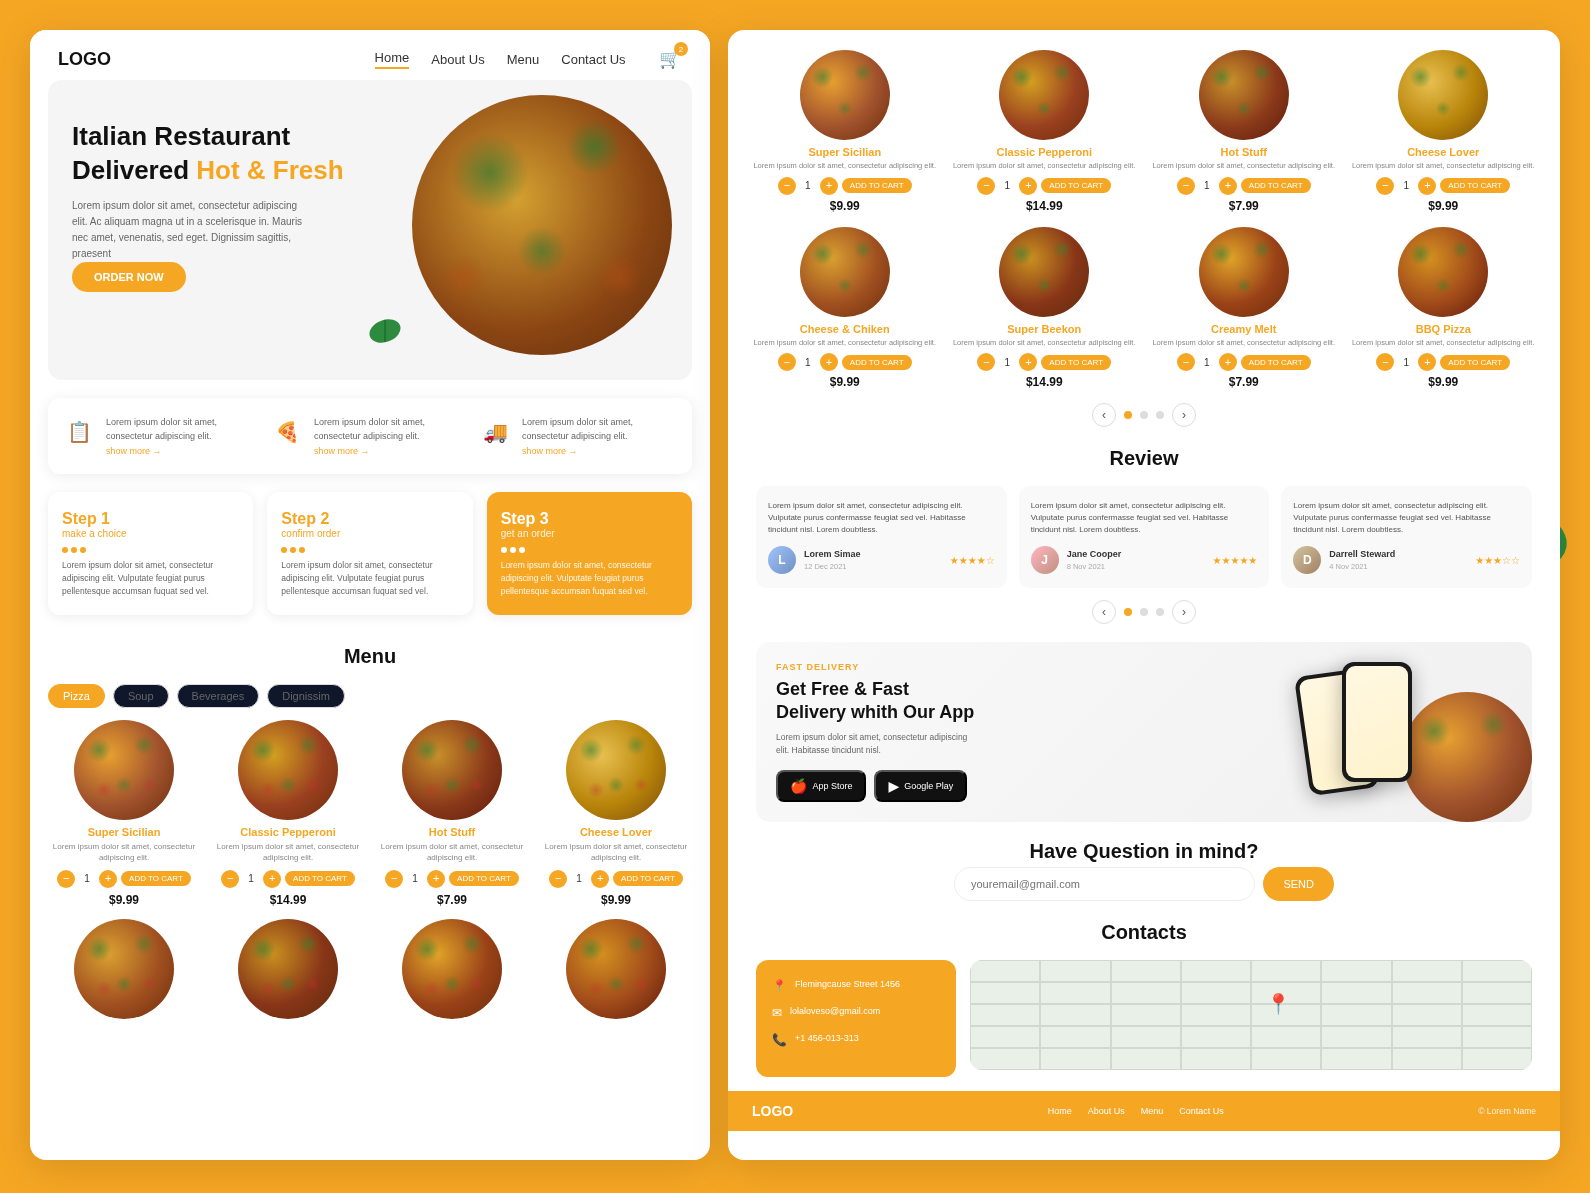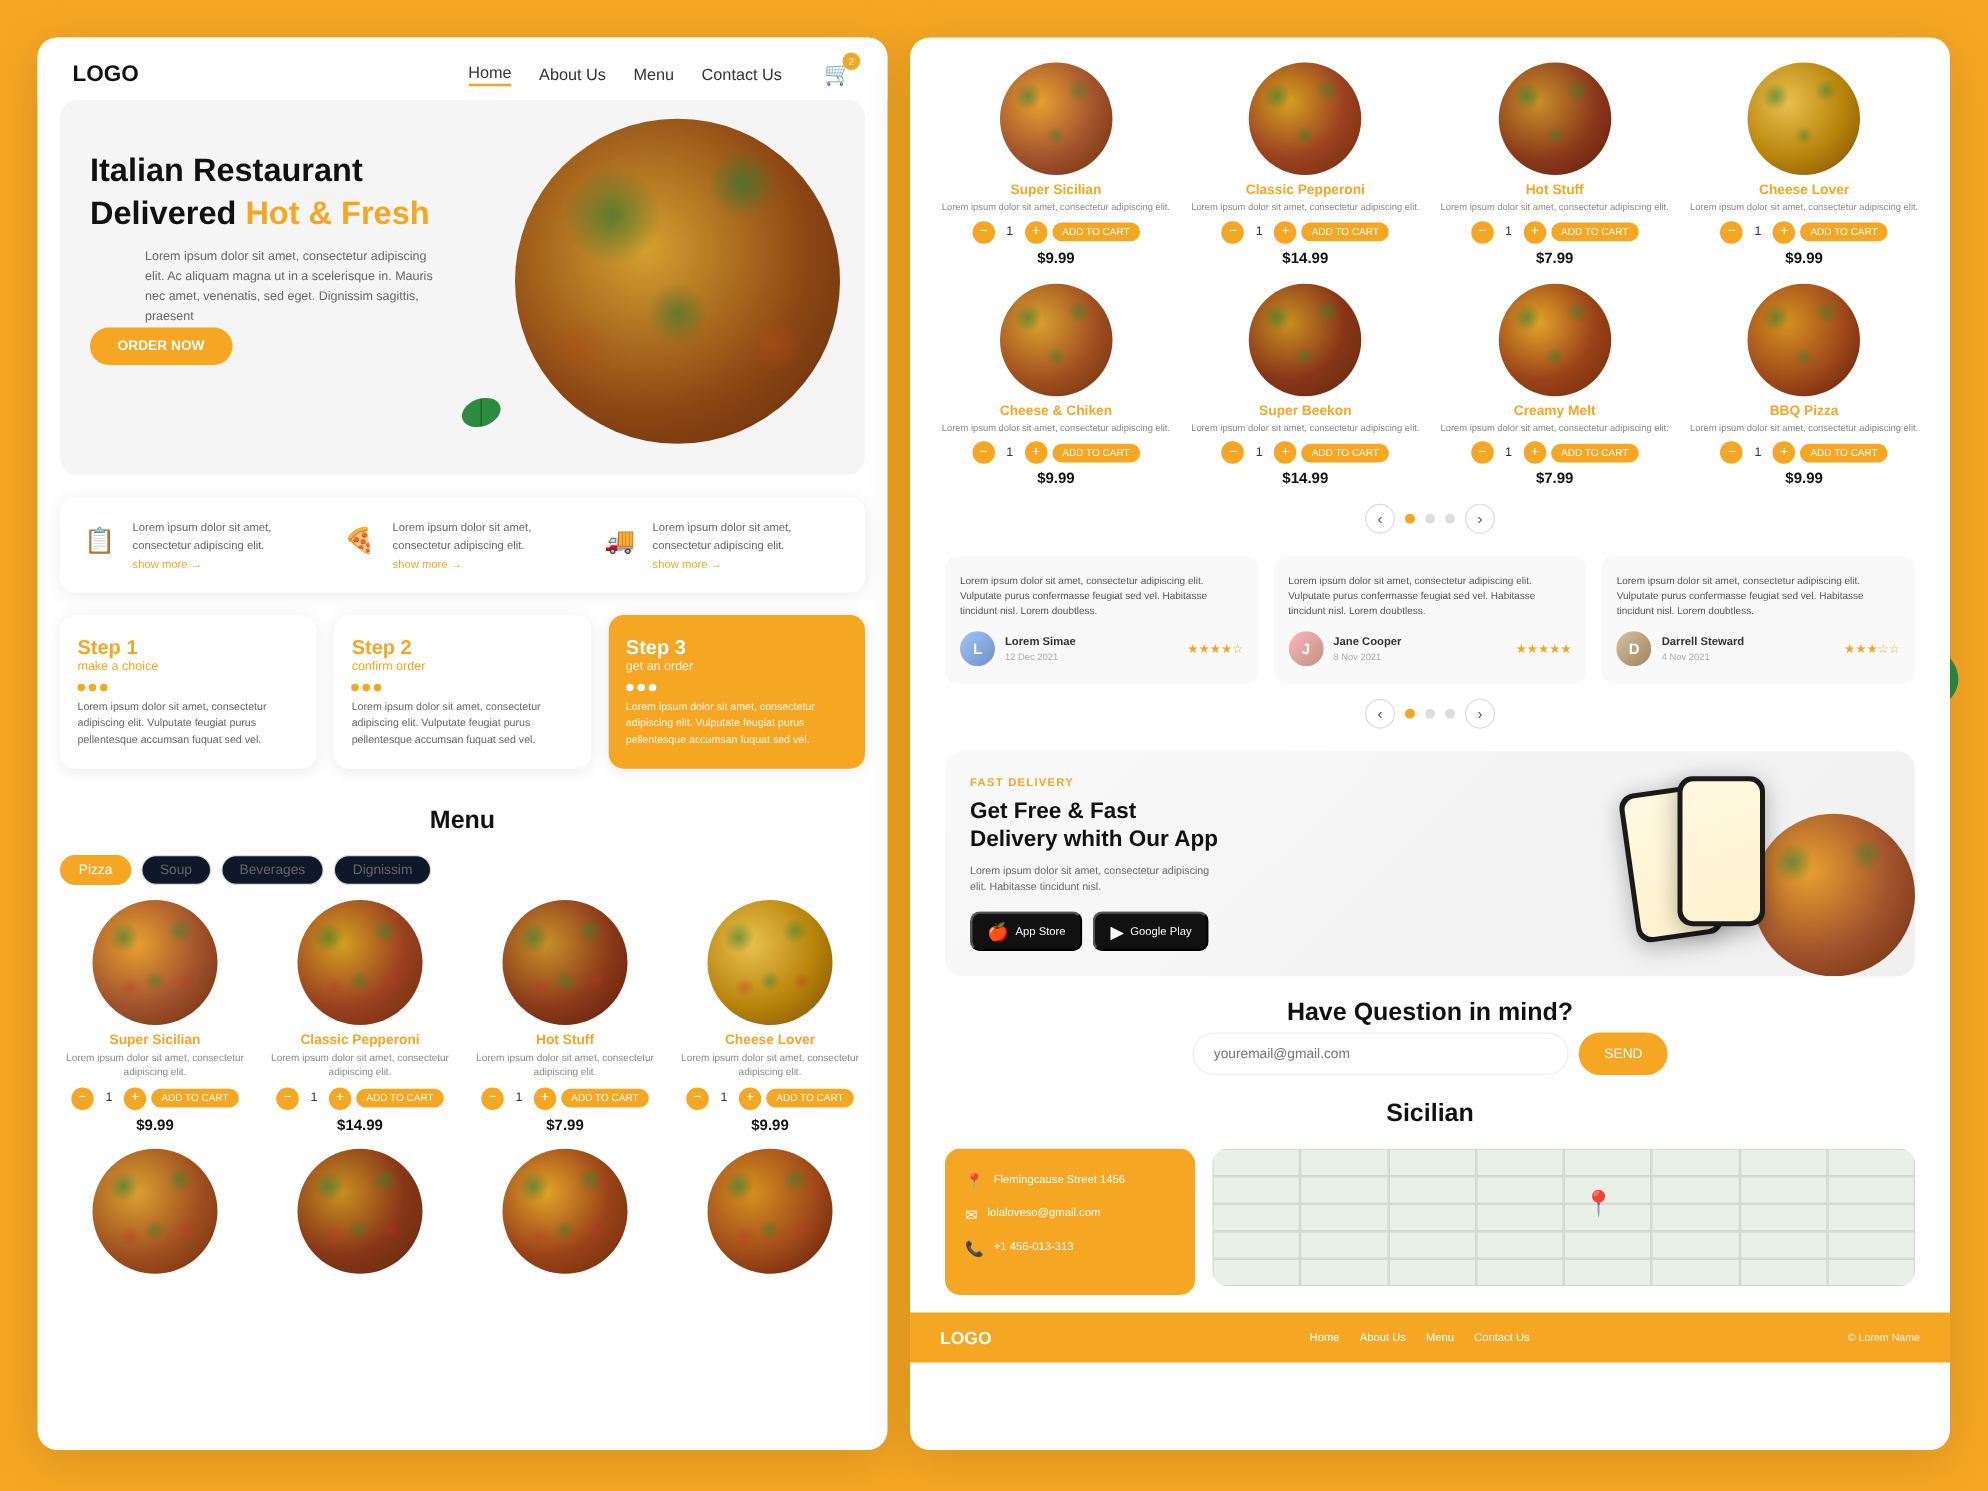--- a/index.html
+++ b/index.html
@@ -127,21 +127,20 @@
     }
     .hero-title .highlight {
       color: #F5A623;
     }
     .hero-desc {
       font-size: 10px;
       color: #666;
       margin-top: 10px;
       max-width: 240px;
       line-height: 1.6;
-      margin-left: 44px;
     }
     .hero-btn {
       background: #F5A623;
       color: #fff;
       border: none;
       border-radius: 20px;
       padding: 9px 22px;
       font-size: 11px;
       font-weight: 600;
       cursor: pointer;
@@ -1041,20 +1040,21 @@
 
       <div class="pagination">
         <button class="pag-arrow">‹</button>
         <span class="pag-dot active"></span>
         <span class="pag-dot"></span>
         <span class="pag-dot"></span>
         <button class="pag-arrow">›</button>
       </div>
 
       <div class="review-section">
+        <h2 class="section-title">Review</h2>
         <div class="review-cards">
           <div class="review-card">
             <p>Lorem ipsum dolor sit amet, consectetur adipiscing elit. Vulputate purus confermasse feugiat sed vel. Habitasse tincidunt nisl. Lorem doubtless.</p>
             <div class="reviewer-row">
               <div class="reviewer-avatar">
                 <div class="reviewer-avatar-inner">L</div>
               </div>
               <div>
                 <div class="reviewer-name">Lorem Simae</div>
                 <div class="reviewer-date">12 Dec 2021</div>
@@ -1126,21 +1126,21 @@
 
       <div class="question-section">
         <h2 class="question-title">Have Question in mind?</h2>
         <div class="email-form">
           <input class="email-input" type="email" placeholder="youremail@gmail.com" style="">
           <button class="send-btn">SEND</button>
         </div>
       </div>
 
       <div class="contacts-section">
-        <h2 class="section-title">Sicilian</h2>
+        <h2 class="section-title">Contacts</h2>
         <div class="contacts-grid">
           <div class="contacts-info">
             <div class="contact-row">
               <span class="contact-icon">📍</span>
               <span class="contact-text">Flemingcause Street 1456</span>
             </div>
             <div class="contact-row">
               <span class="contact-icon">✉</span>
               <span class="contact-text">lolaloveso@gmail.com</span>
             </div>

